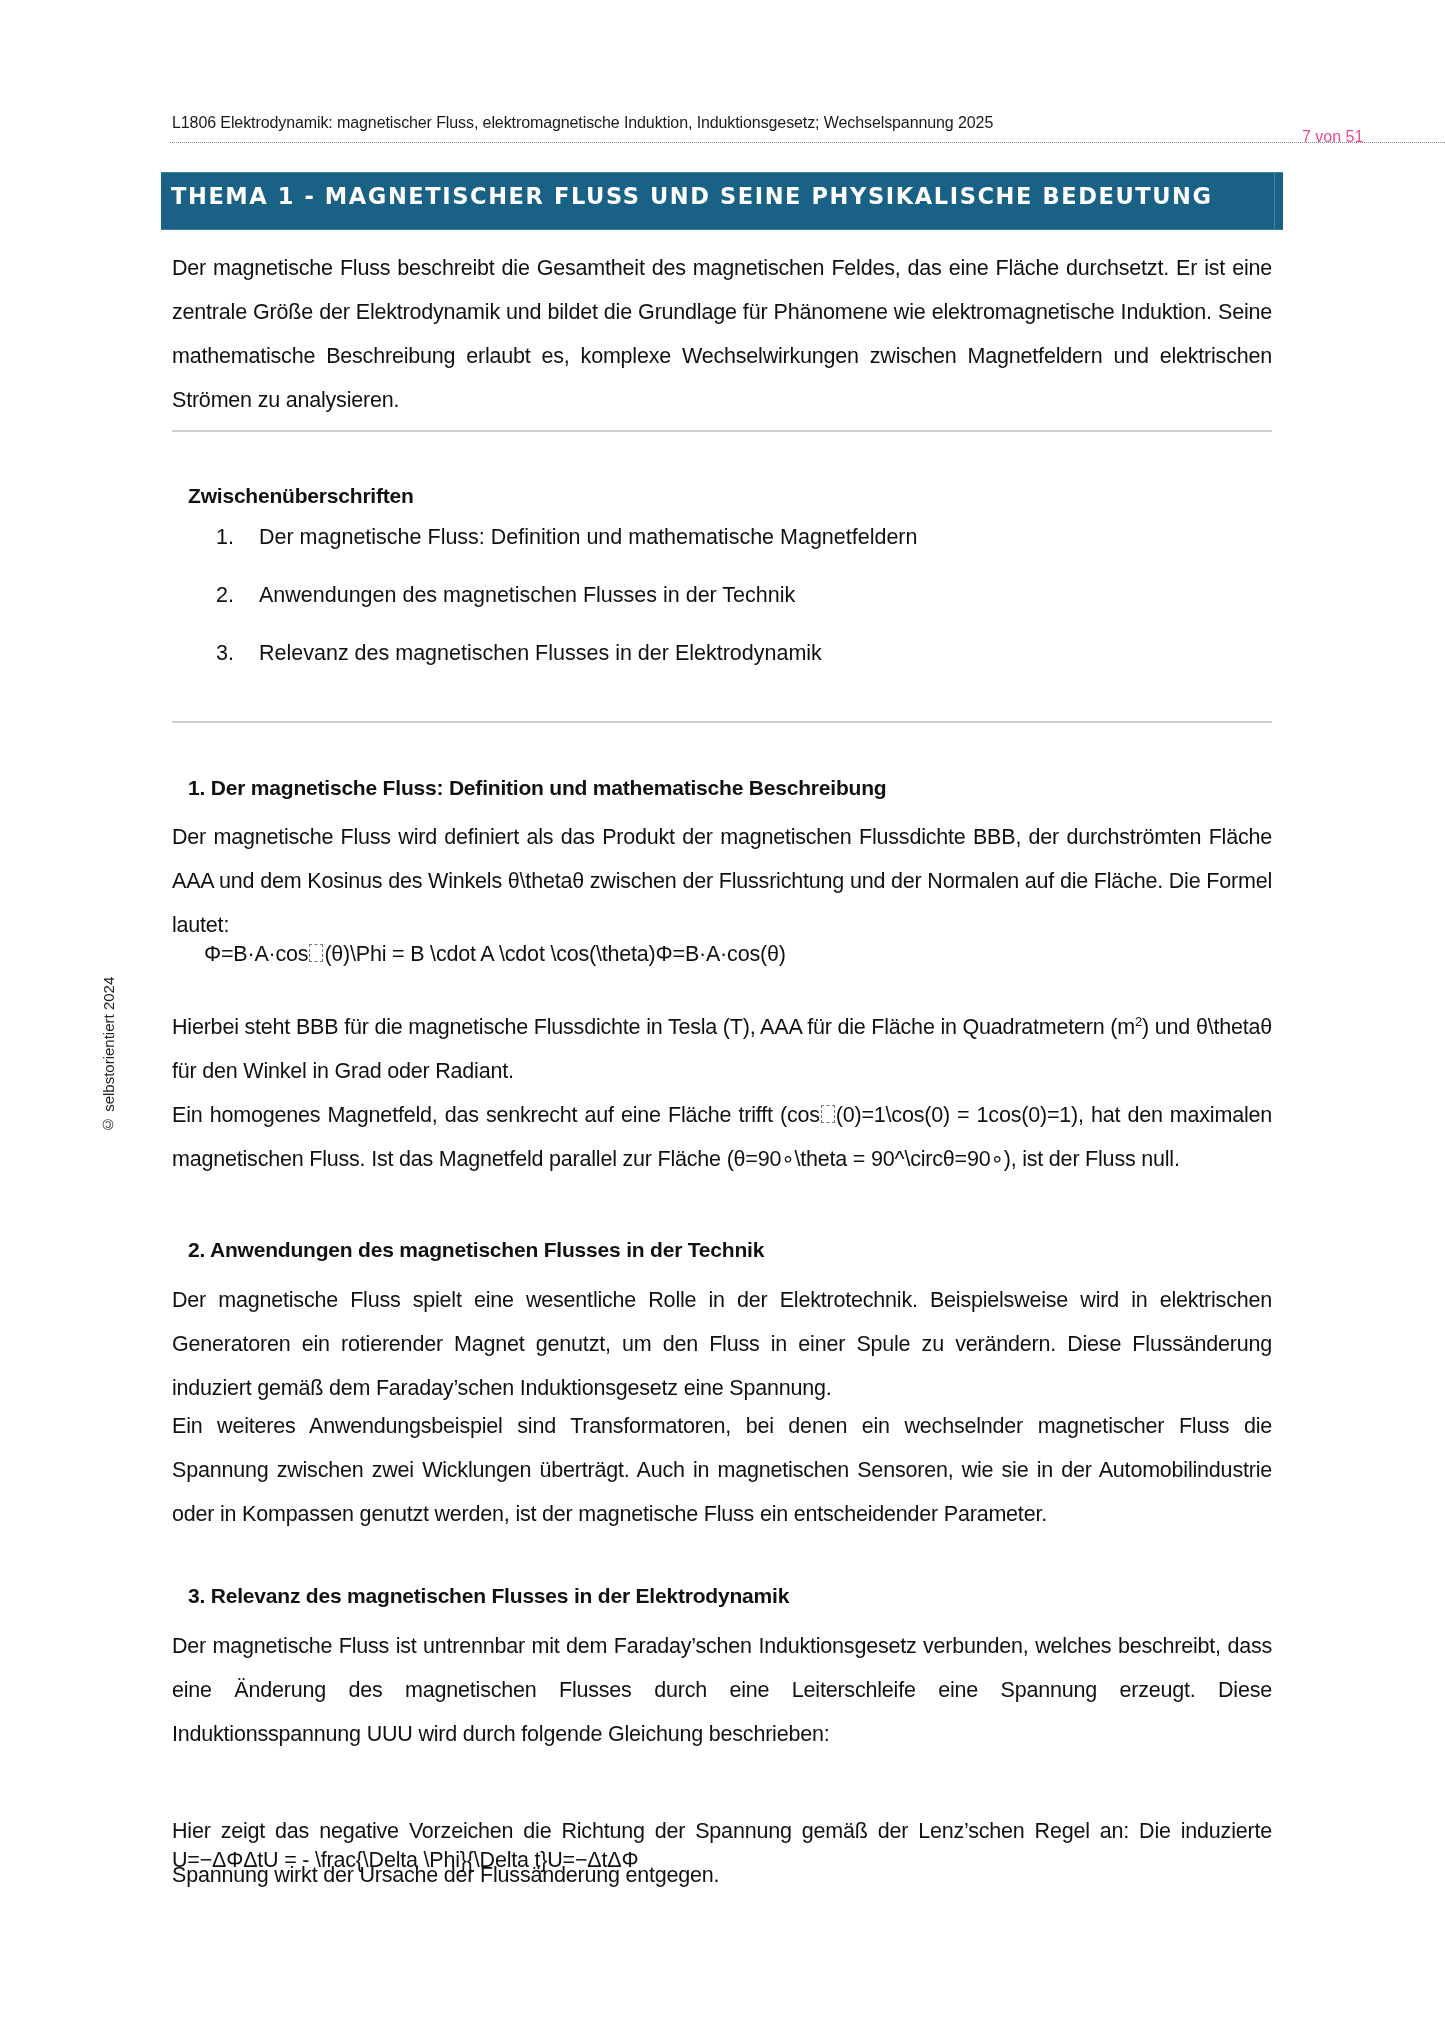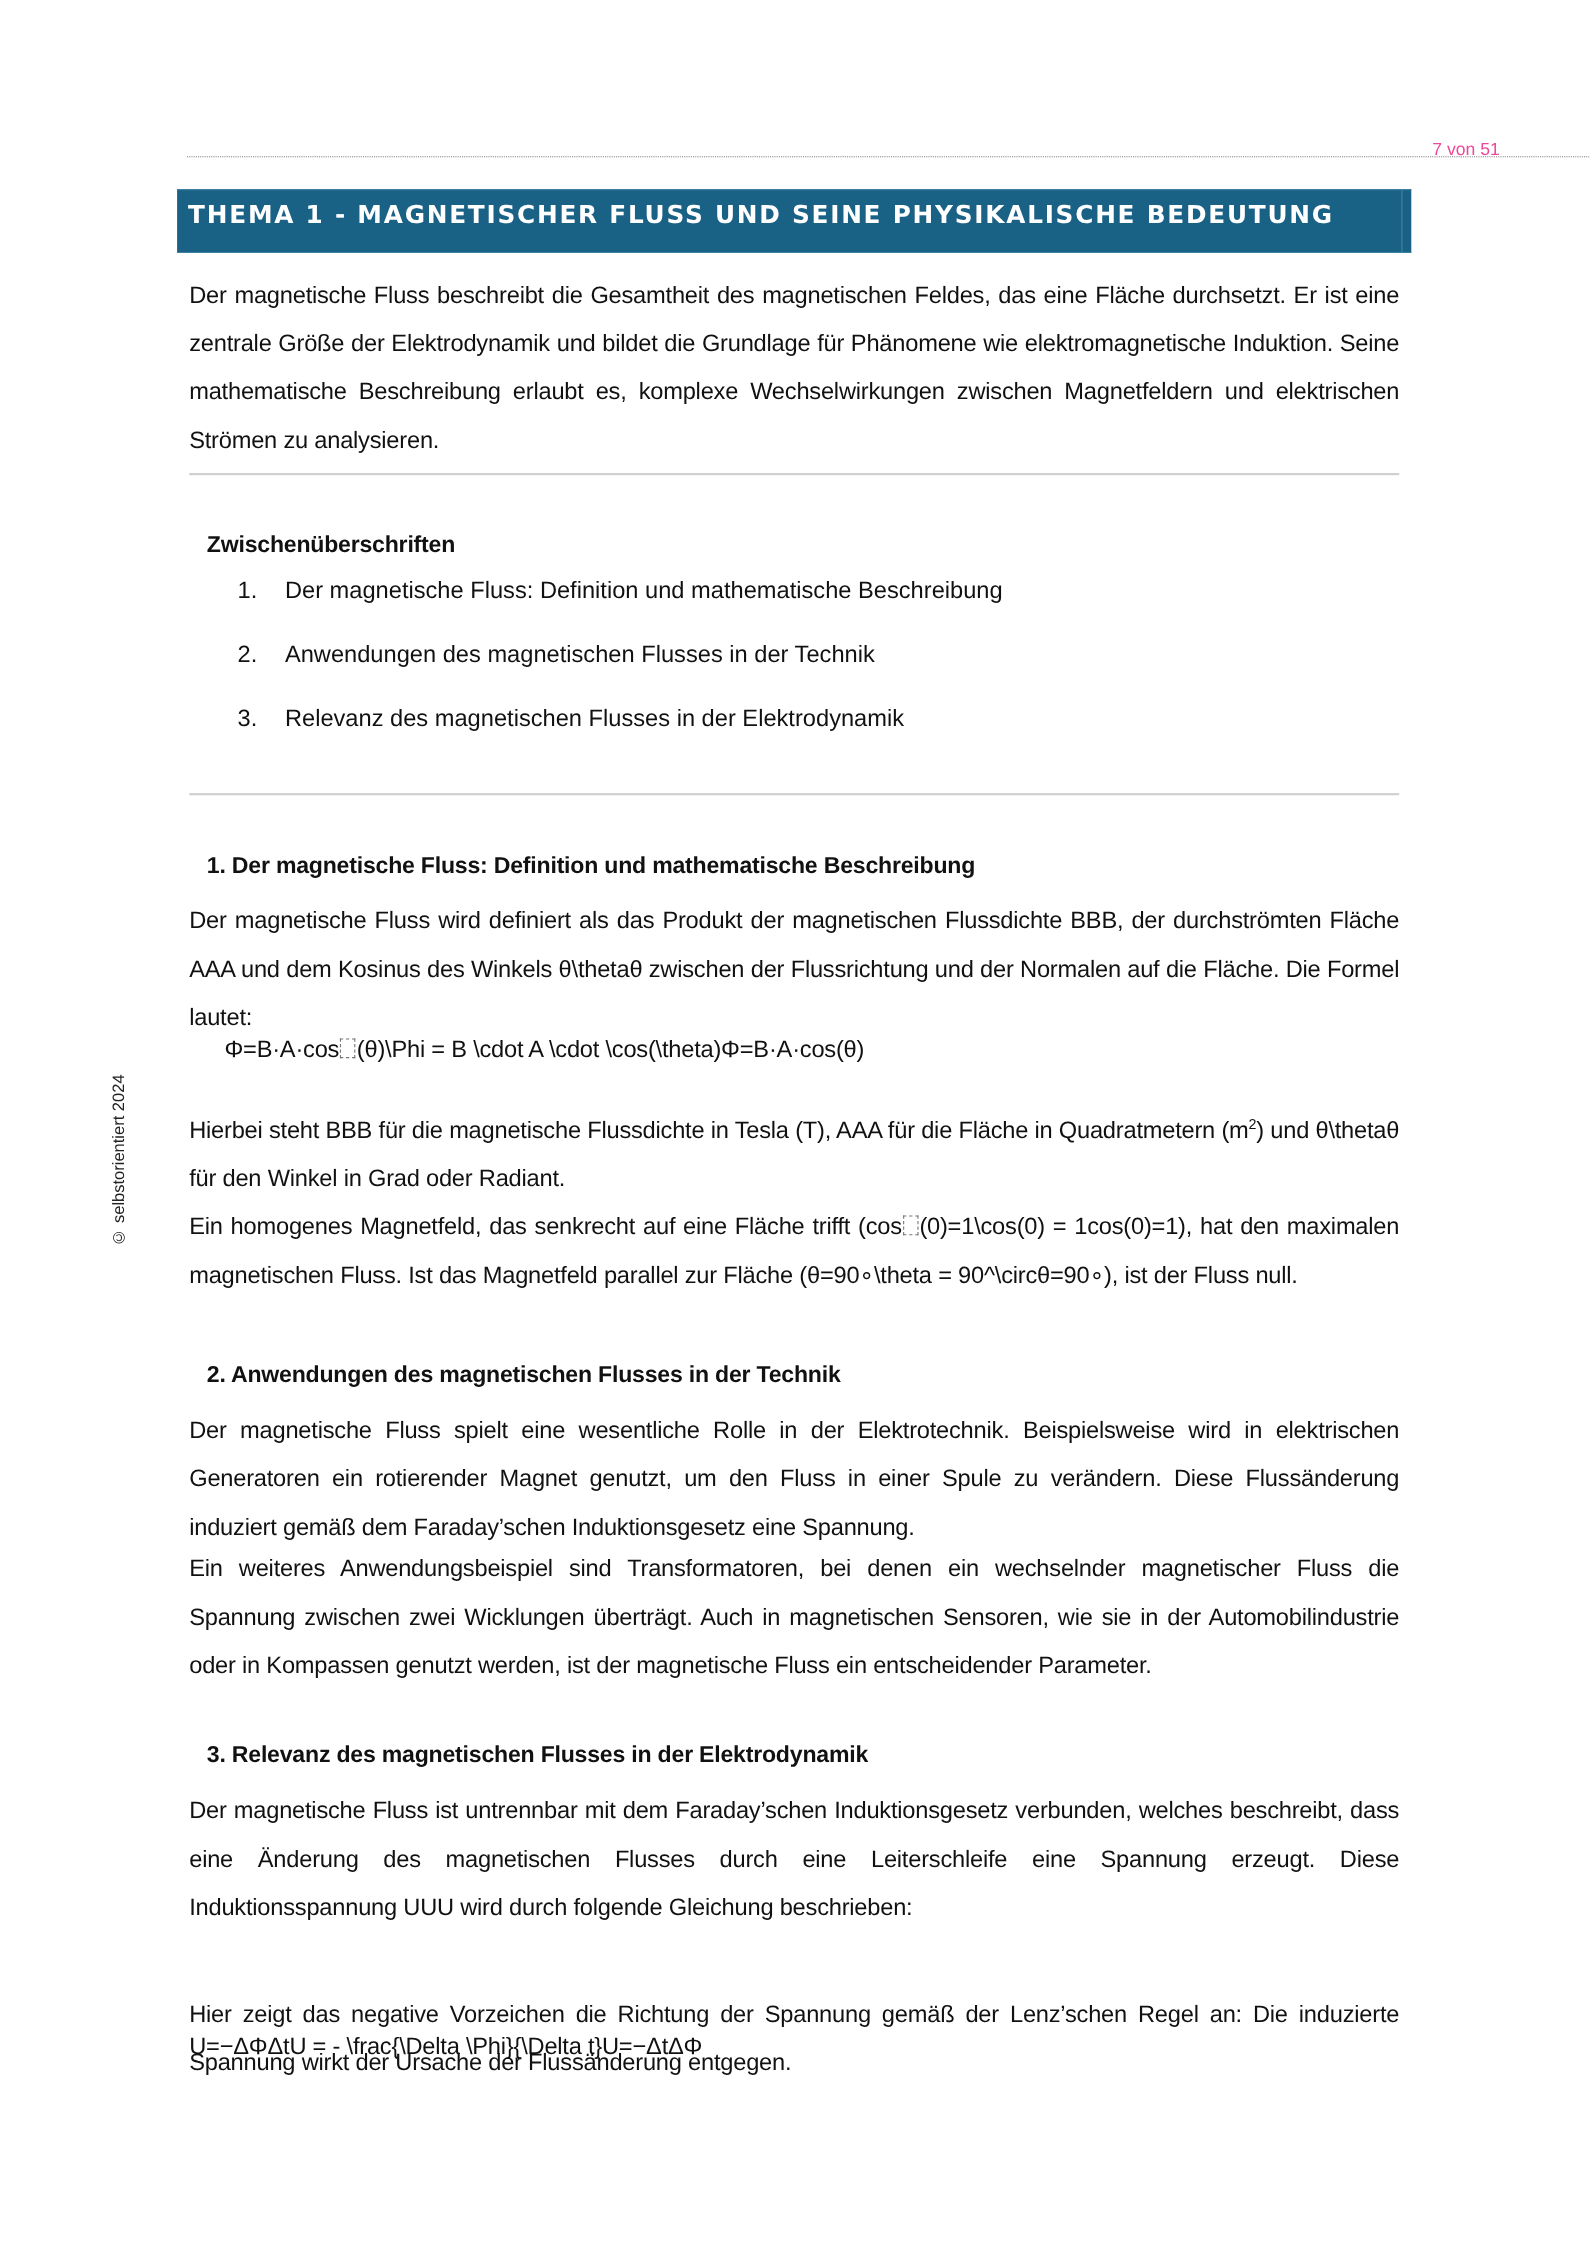--- a/index.html
+++ b/index.html
@@ -48,40 +48,41 @@
   .list-item { position: absolute; left: 216px; font-size: 21.5px; white-space: nowrap; }
   .list-num { display: inline-block; width: 43px; }
   .formula { font-size: 21.5px; white-space: nowrap; letter-spacing: -0.2px; }
   .fa { display: inline-block; width: 12px; height: 16px; border: 1px dashed #777; vertical-align: -1px; margin: 0 1px; font-size: 0; }
   sup { font-size: 13px; }
 </style>
 </head>
 <body>
 
 <div class="page-header">
+  <span class="header-title">L1806 Elektrodynamik: magnetischer Fluss, elektromagnetische Induktion, Induktionsgesetz; Wechselspannung 2025</span>
   <span class="header-page">7 von 51</span>
 </div>
 
 <div class="side-text">© selbstorientiert 2024</div>
 
 <div class="banner">
   <span class="banner-title">THEMA 1 - MAGNETISCHER FLUSS UND SEINE PHYSIKALISCHE BEDEUTUNG</span>
 </div>
 
 <div class="content" style="top:246px;">
   <p class="body">Der magnetische Fluss beschreibt die Gesamtheit des magnetischen Feldes, das eine Fläche durchsetzt. Er ist eine zentrale Größe der Elektrodynamik und bildet die Grundlage für Phänomene wie elektromagnetische Induktion. Seine mathematische Beschreibung erlaubt es, komplexe Wechselwirkungen zwischen Magnetfeldern und elektrischen Strömen zu analysieren.</p>
 </div>
 
 <div class="divider" style="top:430px;"></div>
 
 <div class="content" style="top:468px;">
   <p class="subhead">Zwischenüberschriften</p>
 </div>
 <div class="list-item" style="top:525px;">
-  <span class="list-num">1.</span><span>Der magnetische Fluss: Definition und mathematische Beschreibung</span>
+  <span class="list-num">1.</span><span>Der magnetische Fluss: Definition und mathematische Magnetfeldern</span>
 </div>
 <div class="list-item" style="top:583px;">
   <span class="list-num">2.</span><span>Anwendungen des magnetischen Flusses in der Technik</span>
 </div>
 <div class="list-item" style="top:641px;">
   <span class="list-num">3.</span><span>Relevanz des magnetischen Flusses in der Elektrodynamik</span>
 </div>
 
 <div class="divider" style="top:721px;"></div>
 

